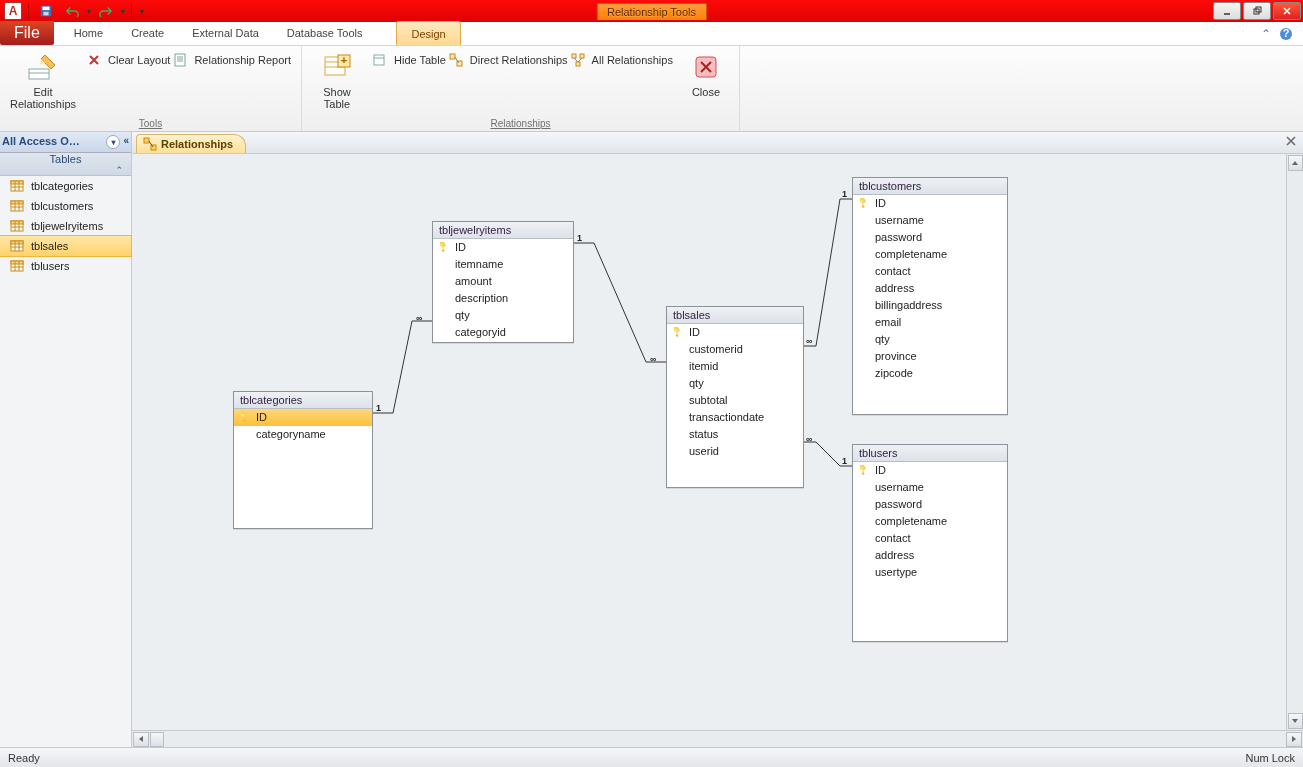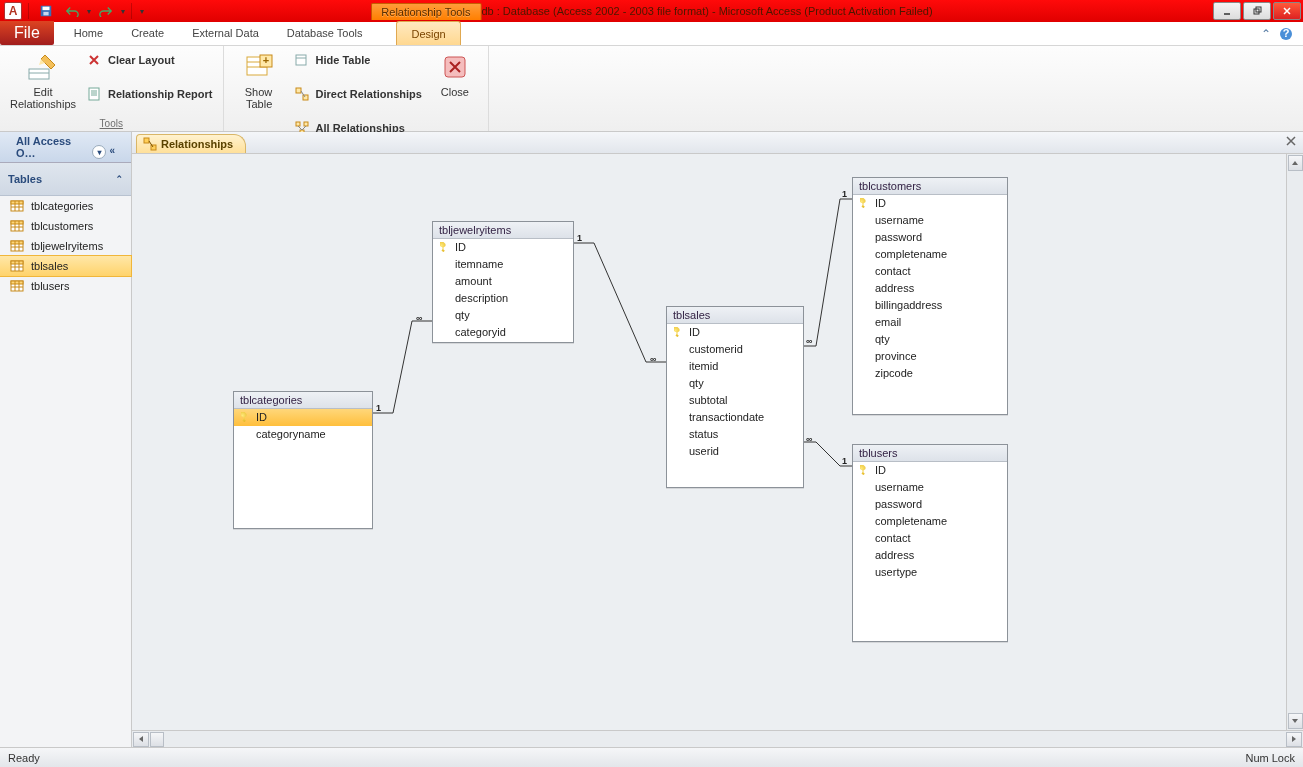--- a/index.html
+++ b/index.html
@@ -26,30 +26,30 @@
 .ribtab.contextual-tab { background: linear-gradient(#ffe9c0,#ffd890); border: 1px solid #e0a850; border-bottom: none; border-radius: 3px 3px 0 0; color: #7a4400; }
 .tab-right { margin-left: auto; display: flex; gap: 8px; padding-right: 10px; align-items: center; height: 100%; }
 .tab-right span { color: #5b7fa6; }
 
 .ribbon { height: 86px; background: linear-gradient(#fdfdfd,#efefef); border-bottom: 1px solid #c9c9c9; display: flex; }
 .rgroup { border-right: 1px solid #dcdcdc; padding: 4px 10px 2px 10px; display: flex; flex-direction: column; justify-content: space-between; }
 .rgroup-body { display: flex; align-items: flex-start; gap: 10px; }
 .rgroup-label { text-align: center; color: #6f6f6f; font-size: 10px; padding-top: 2px; text-decoration: underline; }
 .big-btn { display: flex; flex-direction: column; align-items: center; gap: 2px; width: 66px; text-align: center; color: #333; }
 .big-btn .iconbox { width: 34px; height: 34px; display: flex; align-items: center; justify-content: center; }
-.small-list { display: flex; flex-direction: column; gap: 18px; padding-top: 2px; font-weight: bold; }
+.small-list { display: flex; flex-direction: row; gap: 2px; padding-top: 2px; }
 .small-btn { display: flex; align-items: center; gap: 6px; color: #333; }
 .small-btn .ic { width: 16px; height: 16px; display: flex; align-items: center; justify-content: center; }
 
 .workarea { position: absolute; top: 132px; bottom: 20px; left: 0; right: 0; display: flex; }
 
 .navpane { width: 132px; background: #f3f4f6; border-right: 1px solid #c9c9c9; display: flex; flex-direction: column; }
-.nav-head { background: linear-gradient(#e0e9f5,#c9d7ea); border-bottom: 1px solid #aab; padding: 3px 16px; display: flex; align-items: flex-end; gap: 4px; color: #2a4b7c; font-weight: bold; }
+.nav-head { background: linear-gradient(#e0e9f5,#c9d7ea); border-bottom: 1px solid #aab; padding: 3px 2px; display: flex; align-items: flex-start; gap: 4px; color: #2a4b7c; font-weight: bold; }
 .nav-head .sp { margin-left: auto; display: flex; gap: 3px; }
-.nav-sub { background: linear-gradient(#dfe6ee,#cfd8e4); padding: 10px 8px; color: #2a4b7c; font-weight: bold; border-bottom: 1px solid #b8c2d0; display: flex; align-items: center; }
+.nav-sub { background: linear-gradient(#dfe6ee,#cfd8e4); padding: 0 8px; color: #2a4b7c; font-weight: normal; border-bottom: 1px solid #b8c2d0; display: flex; align-items: center; flex-direction: column; }
 .nav-sub .chev { margin-left: auto; }
 .nav-item { padding: 3px 6px 3px 10px; display: flex; align-items: center; gap: 7px; color: #222; }
 .nav-item:hover, .nav-item.sel { background: linear-gradient(#ffe7a8,#ffd36b); outline: 1px solid #f0b63a; }
 .tblicon { width: 14px; height: 14px; }
 
 .docarea { flex: 1; display: flex; flex-direction: column; background: #e9ecef; position: relative; }
 .doctabs { height: 22px; background: linear-gradient(#f4f6f9,#e2e6ec); border-bottom: 1px solid #c9c9c9; display: flex; align-items: flex-end; padding-left: 4px; position: relative; }
 .doctab { background: linear-gradient(#fff2cf,#ffe09a); border: 1px solid #d9b667; border-bottom: none; padding: 2px 12px 2px 6px; border-radius: 4px 12px 0 0; display: flex; align-items: center; gap: 4px; font-weight: bold; color: #5a4200; }
 .doctab .ic { width: 14px; height: 14px; }
 .doc-close { position: absolute; right: 4px; top: 3px; width: 14px; height: 14px; color: #666; }
@@ -109,21 +109,20 @@
       <svg width="14" height="12" viewBox="0 0 16 12">
           <path d="M10 2 L14 6 L10 10 M14 6 H5 A4 4 0 0 0 5 14" stroke="#4a6" stroke-width="1.5" fill="none"></path>
         </svg>
     </div>
     <span style="color:#333;font-size:8px;">▾</span>
     <div class="qat-div"></div>
     <span style="color:#333;font-size:8px;padding:0 2px;">▾</span>
   </div>
   <div class="title-center">
     <div class="contextual">Relationship Tools</div>
-    <div class="doc-title">db : Database (Access 2002 - 2003 file format)  -  Microsoft Access (Product Activation Failed)</div>
   </div>
   <div class="winbtns">
     <div class="winbtn">
         <svg viewBox="0 0 10 10">
           <line x1="2" y1="8" x2="8" y2="8" stroke="#333" stroke-width="1.5"></line>
         </svg>
       </div>
     <div class="winbtn">
         <svg viewBox="0 0 10 10">
           <rect x="2" y="3" width="5" height="5" fill="none" stroke="#333"></rect>
@@ -202,21 +201,21 @@
       <div class="big-btn" style="width:50px;">
         <div class="iconbox">
           <svg width="30" height="30" viewBox="0 0 30 30">
               <rect x="3" y="5" width="20" height="18" fill="#fff" stroke="#d9a93a"></rect>
               <line x1="3" y1="10" x2="23" y2="10" stroke="#d9a93a"></line>
               <line x1="3" y1="15" x2="23" y2="15" stroke="#d9a93a"></line>
               <rect x="16" y="3" width="12" height="12" fill="#ffe8a8" stroke="#c78a1a"></rect>
               <text x="22" y="12" text-anchor="middle" font-size="12" fill="#9a6500" font-weight="bold">+</text>
             </svg>
         </div>
-        <span style="white-space:pre-line;text-align:right;">Show
+        <span style="white-space:pre-line;">Show
 Table</span>
       </div>
       <div class="small-list">
         <div class="small-btn">
           <span class="ic">
               <svg width="14" height="14" viewBox="0 0 14 14">
                 <rect x="1" y="2" width="10" height="10" fill="#fff" stroke="#8aa"></rect>
                 <line x1="1" y1="5" x2="11" y2="5" stroke="#8aa"></line>
               </svg>
             </span>

